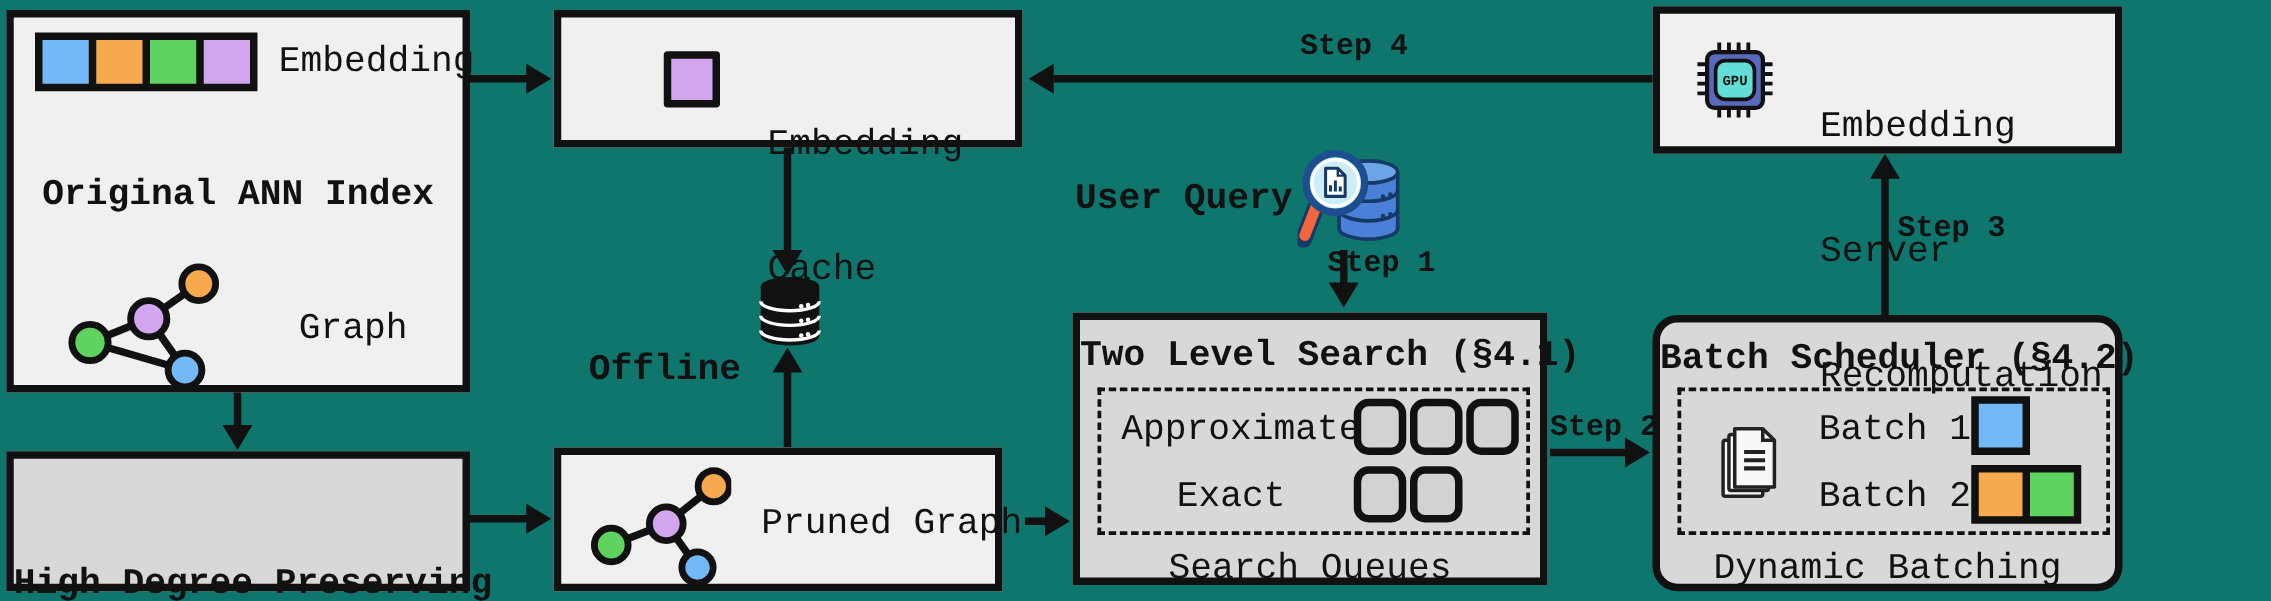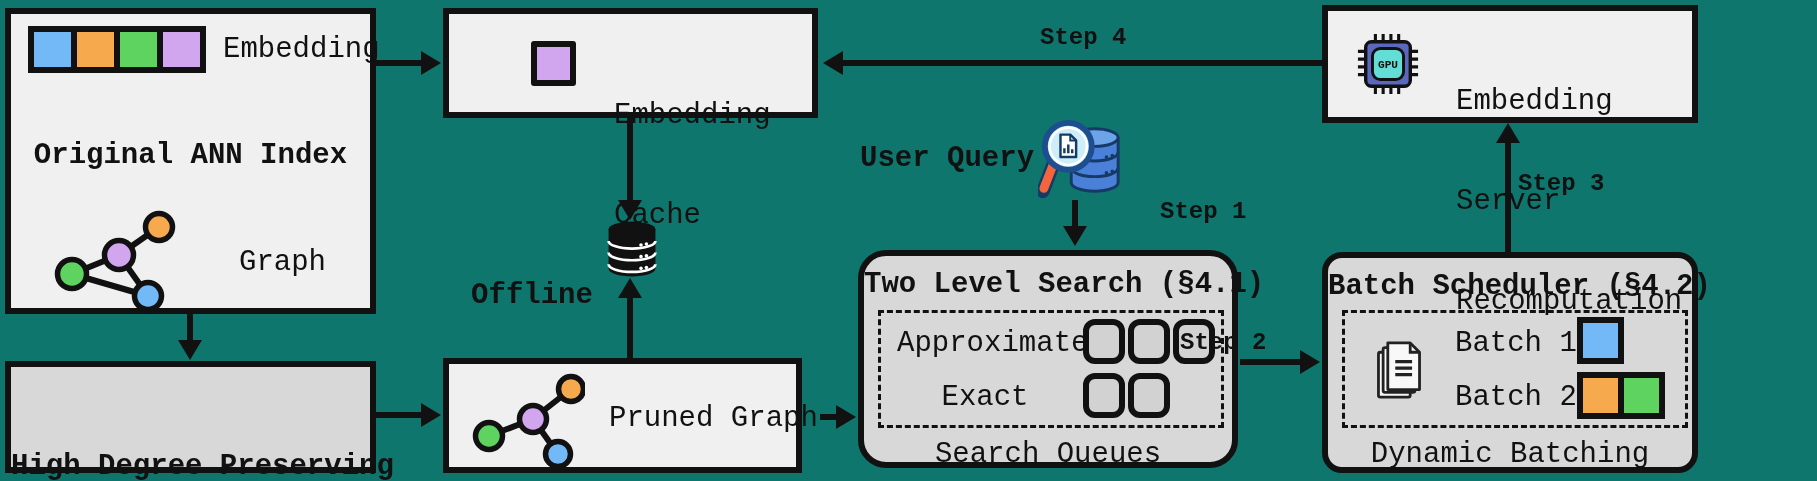--- a/index.html
+++ b/index.html
@@ -164,41 +164,41 @@
     <line x1="15" y1="51" x2="6" y2="74" stroke-width="9" stroke-linecap="round" stroke="#f2653d"></line>
     <circle cx="31" cy="31" r="24" stroke="#1d4e8f" stroke-width="6" fill="#cdeef8"></circle>
     <circle cx="31" cy="31" r="19" fill="none" stroke="#ffffff" stroke-width="2.5"></circle>
     <path d="M23 19 h10 l6 6 v17 h-16 z" fill="#ffffff" stroke="#163a66" stroke-width="2.5" stroke-linejoin="round"></path>
     <path d="M33 19 v6 h6" fill="none" stroke="#163a66" stroke-width="2"></path>
     <path d="M27 38 v-5 M31 38 v-9 M35 38 v-4" stroke="#163a66" stroke-width="2.5"></path>
   </svg>
 
   <div class="vline" style="left:1072px; top:200px; height:28px;"></div>
   <div class="head-down" style="left:1063px; top:226px;"></div>
-  <div class="lbl step" style="left:1160px; top:198px;text-align:center;">Step 1</div>
-
-  <div class="box dark" style="left:858px; top:250px; width:380px; height:218px;border-radius:28px;">
+  <div class="lbl step" style="left:1062px; top:198px;text-align:center;">Step 1</div>
+
+  <div class="box dark" style="left:858px; top:250px; width:380px; height:218px;">
     <div class="lbl t29 bold center" style="left:0; right:0; top:12px;">Two Level Search (§4.1)</div>
     <div class="dashed" style="left:14px; top:54px; width:346px; height:118px;">
       <div class="lbl t29" style="left:16px; top:14px; width:176px; text-align:right;">Approximate</div>
       <div class="slot-row" style="left:202px; top:6px;">
         <div class="slot"></div>
         <div class="slot"></div>
         <div class="slot"></div>
       </div>
       <div class="lbl t29" style="left:16px; top:68px; width:176px; text-align:center;">Exact</div>
       <div class="slot-row" style="left:202px; top:60px;">
         <div class="slot"></div>
         <div class="slot"></div>
       </div>
     </div>
     <div class="lbl t29 center" style="left:0; right:0; top:182px;">Search Queues</div>
   </div>
 
-  <div class="lbl step" style="left:1180px; top:329px;">Step 2</div>
+  <div class="lbl step" style="left:1240px; top:329px;">Step 2</div>
   <div class="hline" style="left:1240px; top:359px; width:62px;"></div>
   <div class="head-right" style="left:1300px; top:350px;"></div>
 
   <div class="box dark" style="left:1322px; top:252px; width:376px; height:221px;border-radius:20px;">
     <div class="lbl t29 bold center" style="left:0; right:0; top:12px;">Batch Scheduler (§4.2)</div>
     <div class="dashed" style="left:14px; top:52px; width:346px; height:118px;">
       <svg class="abs" style="left:26px; top:24px;" width="56" height="66" viewBox="0 0 60 70">
         <rect x="8" y="16" width="34" height="48" rx="2" fill="#f8f8f8" stroke="#222" stroke-width="3"></rect>
         <rect x="13" y="11" width="34" height="48" rx="2" fill="#f8f8f8" stroke="#222" stroke-width="3"></rect>
         <path d="M18 6 h24 l10 10 v40 h-34 z" fill="#f8f8f8" stroke="#222" stroke-width="3" stroke-linejoin="round"></path>

